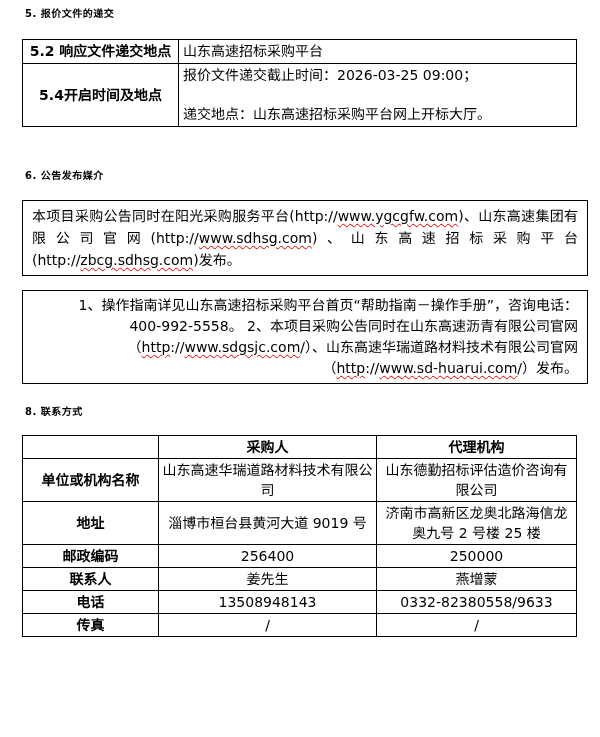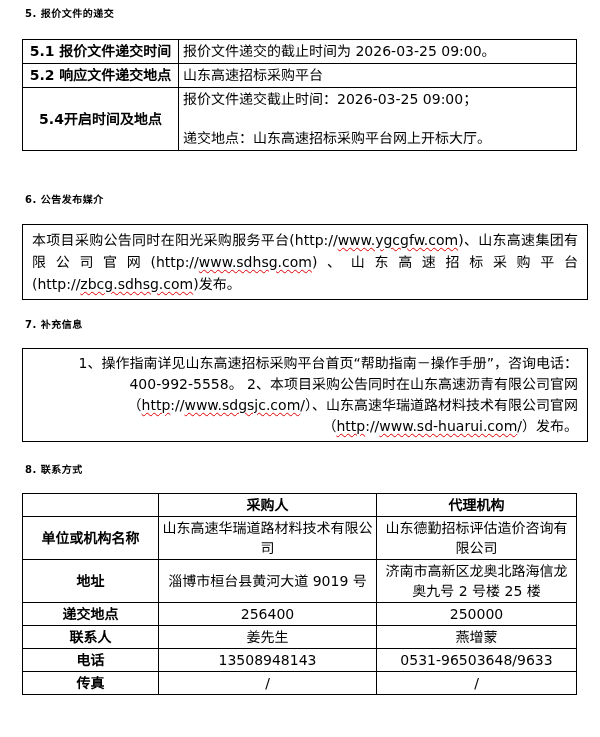--- a/index.html
+++ b/index.html
@@ -60,42 +60,37 @@
 </style>
 </head>
 <body>
 
 <div class="doc">
 
   <div class="sec-title">5. 报价文件的递交</div>
 
   <table class="t-sub">
     <tbody>
-        <tr class="r1">
-      <td class="lbl">5.1 报价文件递交时间</td>
-      <td class="val">报价文件递交的截止时间为 2026-03-25 09:00。</td>
-    </tr>
     <tr class="r2">
       <td class="lbl">5.2 响应文件递交地点</td>
       <td class="val">山东高速招标采购平台</td>
     </tr>
     <tr class="r4">
       <td class="lbl">5.4开启时间及地点</td>
       <td class="val">
         <div>报价文件递交截止时间：2026-03-25 09:00；</div>
         <div class="para-gap">递交地点：山东高速招标采购平台网上开标大厅。</div>
       </td>
     </tr>
   </tbody>
     </table>
 
   <div class="sec-title t6">6. 公告发布媒介</div>
   <div class="box b6"><span>本项目采购公告同时在阳光采购服务平台(http://</span><span class="sq">www.ygcgfw.com</span><span>)、山东高速集团有限公司官网(http://</span><span class="sq">www.sdhsg.com</span><span>)、山东高速招标采购平台(http://</span><span class="sq">zbcg.sdhsg.com</span><span>)发布。</span></div>
 
-  <div class="sec-title t7">7. 补充信息</div>
   <div class="box b7"><span>1、操作指南详见山东高速招标采购平台首页“帮助指南－操作手册”，咨询电话：</span><br><span>400-992-5558。 2、本项目采购公告同时在山东高速沥青有限公司官网</span><br><span>（</span><span class="sq">http</span><span>://</span><span class="sq">www.sdgsjc.com</span><span>/）、山东高速华瑞道路材料技术有限公司官网</span><br><span>（</span><span class="sq">http</span><span>://</span><span class="sq">www.sd-huarui.com</span><span>/）发布。</span></div>
 
   <div class="sec-title t8">8. 联系方式</div>
 
   <table class="t-contact">
     <tbody>
         <tr class="hr">
       <td class="lbl"></td>
       <th class="c2">采购人</th>
       <th>代理机构</th>
@@ -104,33 +99,33 @@
       <td class="lbl">单位或机构名称</td>
       <td class="c2">山东高速华瑞道路材料技术有限公司</td>
       <td>山东德勤招标评估造价咨询有限公司</td>
     </tr>
     <tr class="rr-2line">
       <td class="lbl">地址</td>
       <td class="c2">淄博市桓台县黄河大道 9019 号</td>
       <td>济南市高新区龙奥北路海信龙奥九号 2 号楼 25 楼</td>
     </tr>
     <tr class="rr">
-      <td class="lbl">递交地点</td>
+      <td class="lbl">邮政编码</td>
       <td class="c2">256400</td>
       <td>250000</td>
     </tr>
     <tr class="rr">
       <td class="lbl">联系人</td>
       <td class="c2">姜先生</td>
       <td>燕增蒙</td>
     </tr>
     <tr class="rr">
       <td class="lbl">电话</td>
       <td class="c2">13508948143</td>
-      <td>0531-96503648/9633</td>
+      <td>0332-82380558/9633</td>
     </tr>
     <tr class="rr">
       <td class="lbl">传真</td>
       <td class="c2">/</td>
       <td>/</td>
     </tr>
   </tbody>
     </table>
 
 </div>

